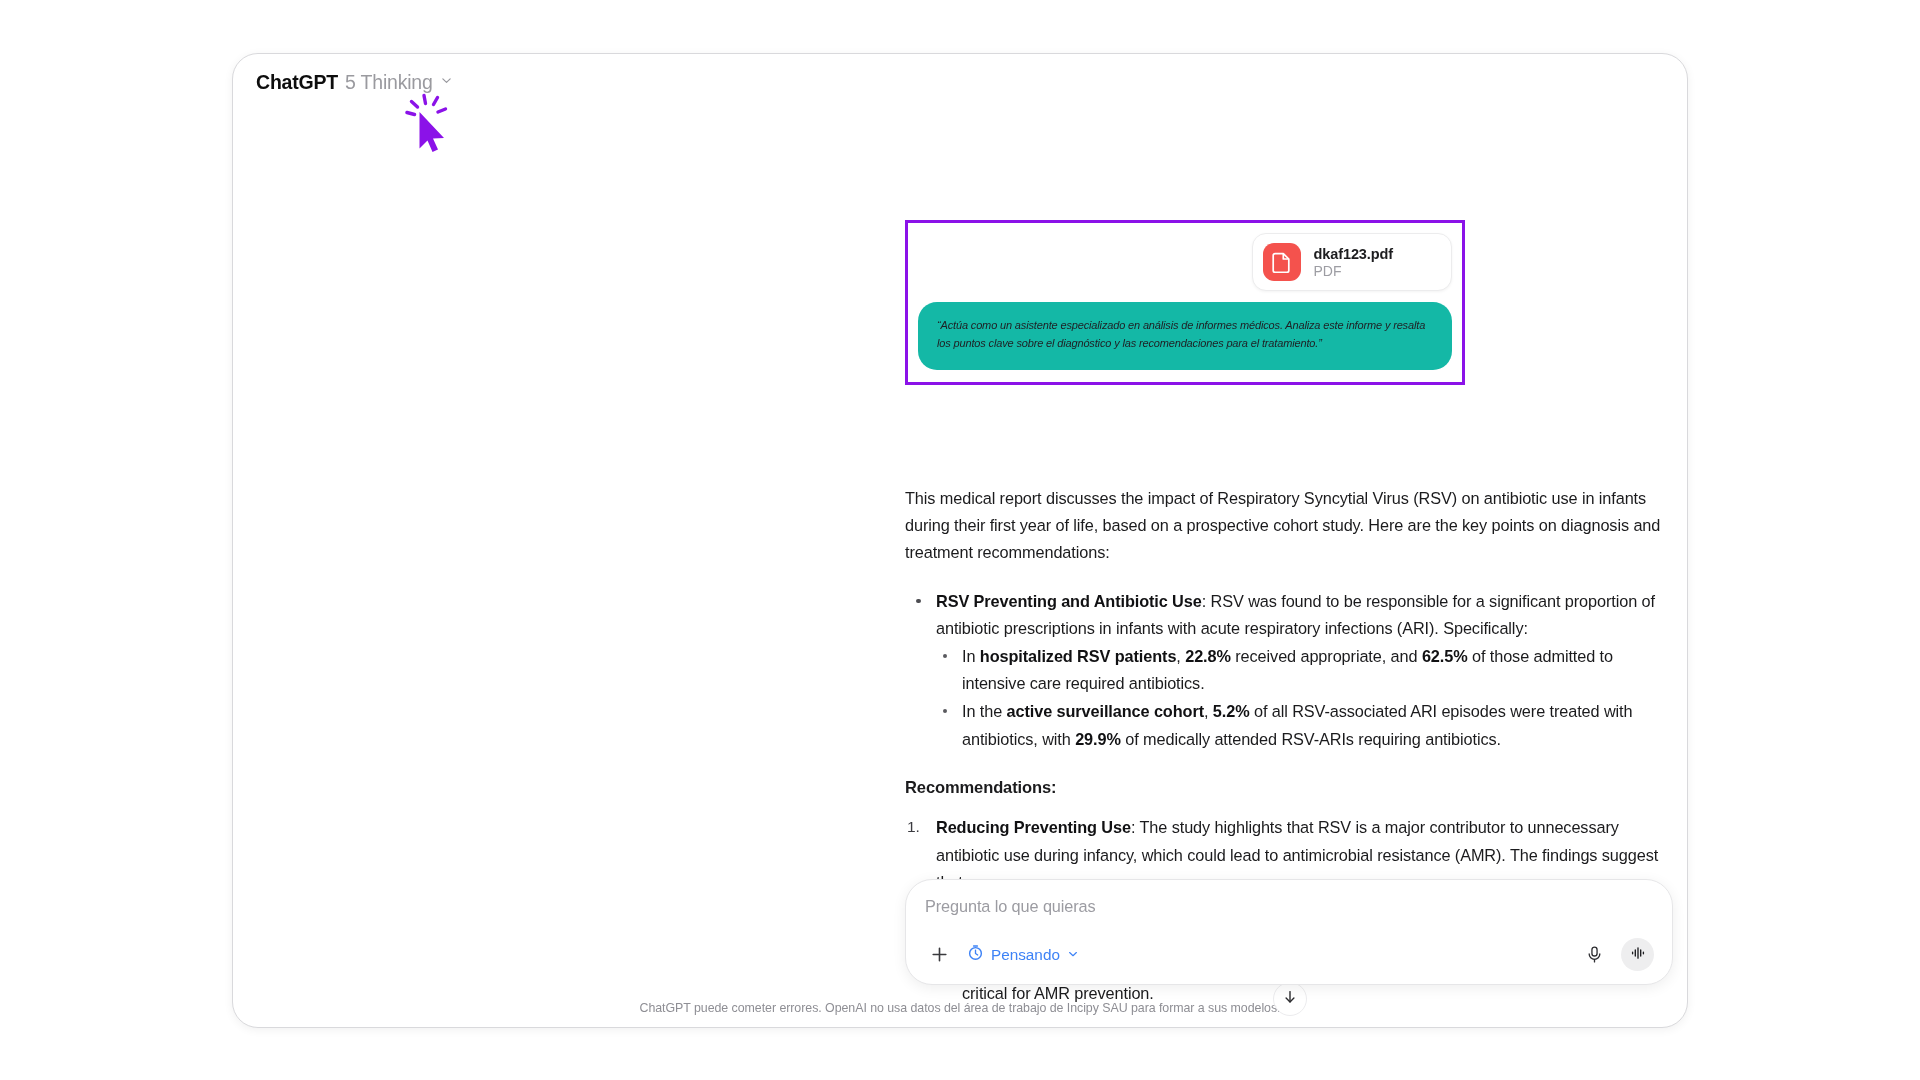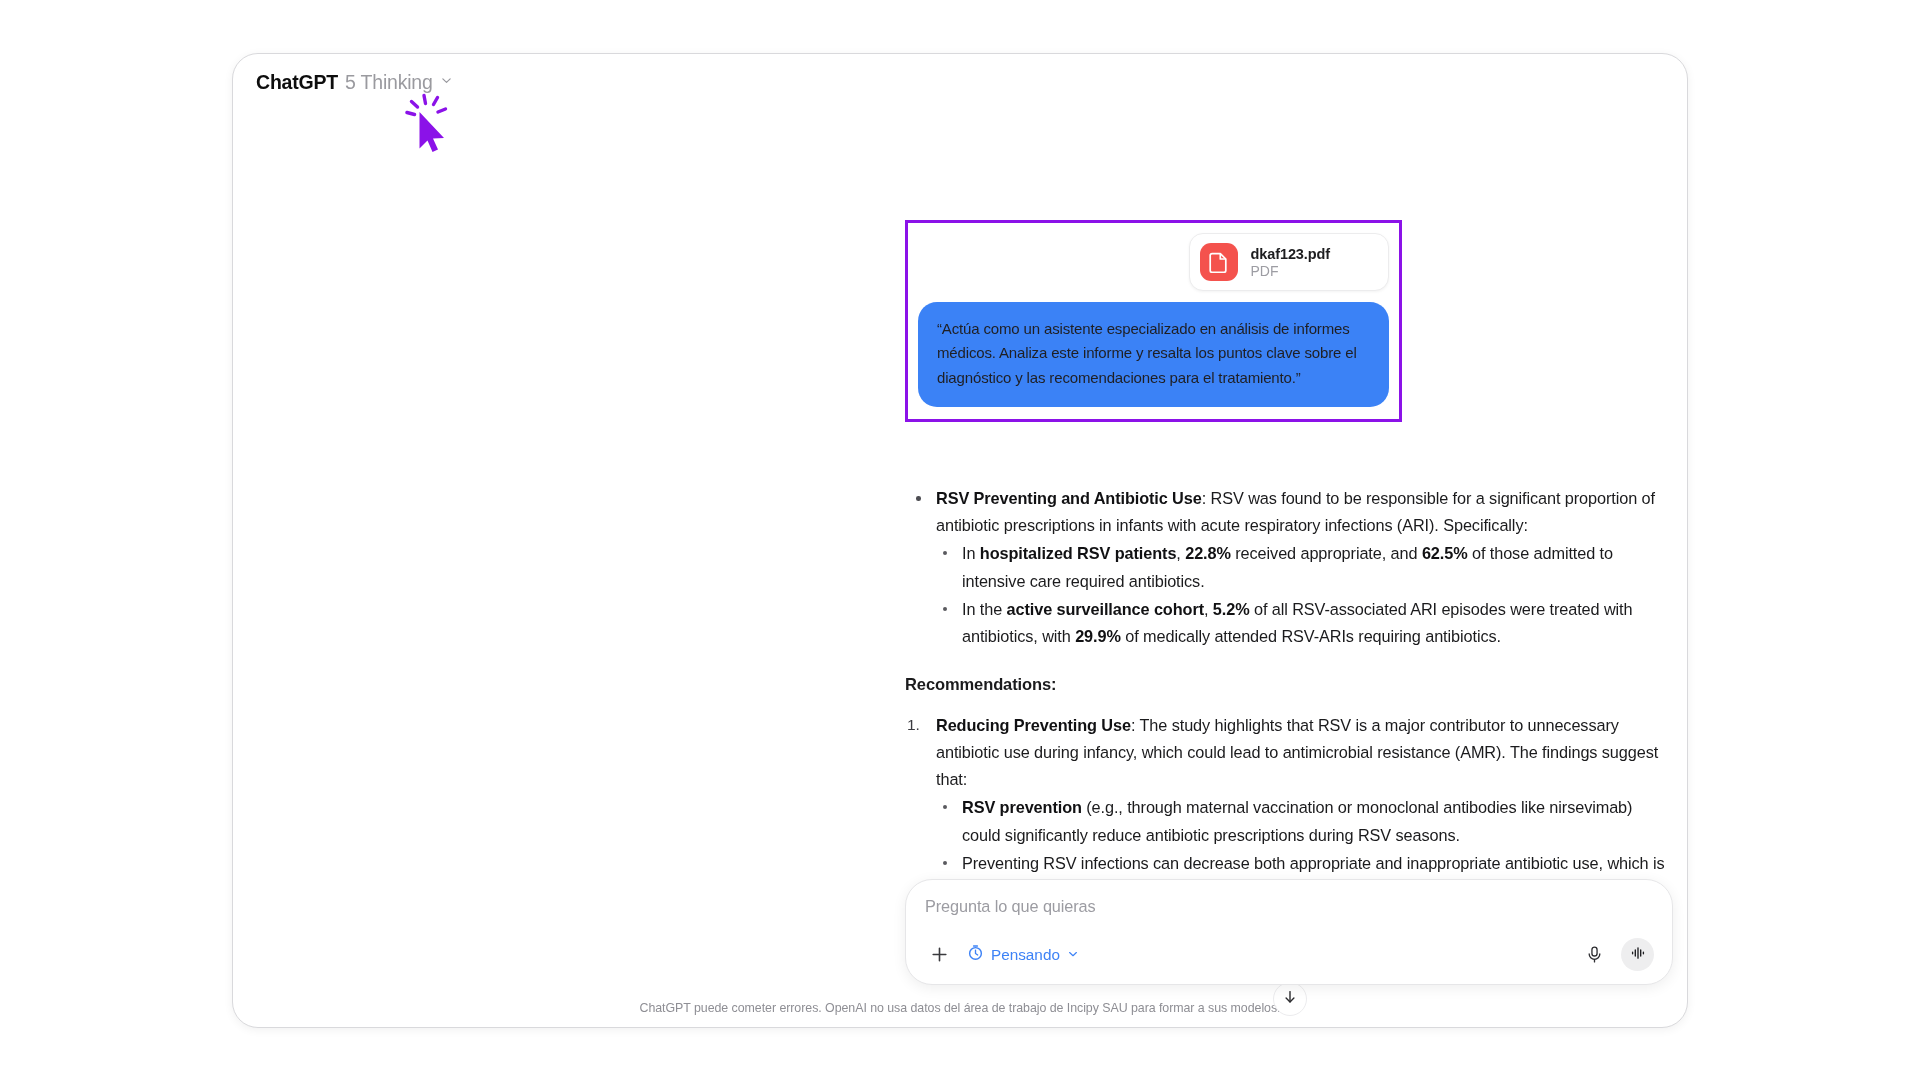--- a/index.html
+++ b/index.html
@@ -54,21 +54,21 @@
     position: absolute;
     left: 0; top: 56px;
     width: 100%;
     bottom: 0;
   }
 
   
   #user-turn-highlight {
     position: absolute;
     left: 672px; top: 110px;
-    width: 497px;
+    width: 560px;
     border: 3.5px solid #8b12e8;
     background: #ffffff;
     padding: 10px 10px 12px 10px;
   }
   #file-card-row { display: flex; justify-content: flex-end; }
   .file-card {
     display: flex; align-items: center; gap: 13px;
     background: #ffffff;
     border: 1px solid #ececed;
     border-radius: 14px;
@@ -82,27 +82,28 @@
     background: #f4524d;
     display: flex; align-items: center; justify-content: center;
     flex: none;
   }
   .file-meta { display: flex; flex-direction: column; gap: 1px; }
   .file-name { font-size: 14.5px; font-weight: 700; color: #1d1d1f; letter-spacing: -0.1px; }
   .file-type { font-size: 14px; color: #9d9da3; }
 
   .user-bubble {
     margin-top: 11px;
-    background: #3b82f6;
+    background: #14b8a6;
     border-radius: 19px;
     padding: 15px 19px 17px 19px;
-    font-size: 15px;
+    font-size: 11px;
     line-height: 1.62;
     color: #1f1f23;
     letter-spacing: -0.15px;
+    font-style: italic;
   }
 
   
   #assistant-answer {
     position: absolute;
     left: 672px; top: 375px;
     width: 768px;
     color: #1b1b1d;
     font-size: 16.3px;
     line-height: 1.67;
@@ -255,20 +256,21 @@
             <span class="file-type">PDF</span>
           </span>
         </div>
       </div>
 
       <div class="user-bubble">“Actúa como un asistente especializado en análisis de informes médicos. Analiza este informe y resalta los puntos clave sobre el diagnóstico y las recomendaciones para el tratamiento.”</div>
     </div>
 
     <div id="assistant-answer">
 
+      <p>This medical report discusses the impact of Respiratory Syncytial Virus (RSV) on antibiotic use in infants during their first year of life, based on a prospective cohort study. Here are the key points on diagnosis and treatment recommendations:</p>
 
       <div class="sec-block">
         <ul class="bullets">
           <li class="b1">
             <b>RSV Preventing and Antibiotic Use</b><span>: RSV was found to be responsible for a significant proportion of antibiotic prescriptions in infants with acute respiratory infections (ARI). Specifically:</span>
             <ul class="sub">
               <li class="b2">
                 <span>In </span><b>hospitalized RSV patients</b><span>, </span><b>22.8%</b><span> received appropriate, and </span><b>62.5%</b><span> of those admitted to intensive care required antibiotics.</span>
               </li>
               <li class="b2">

